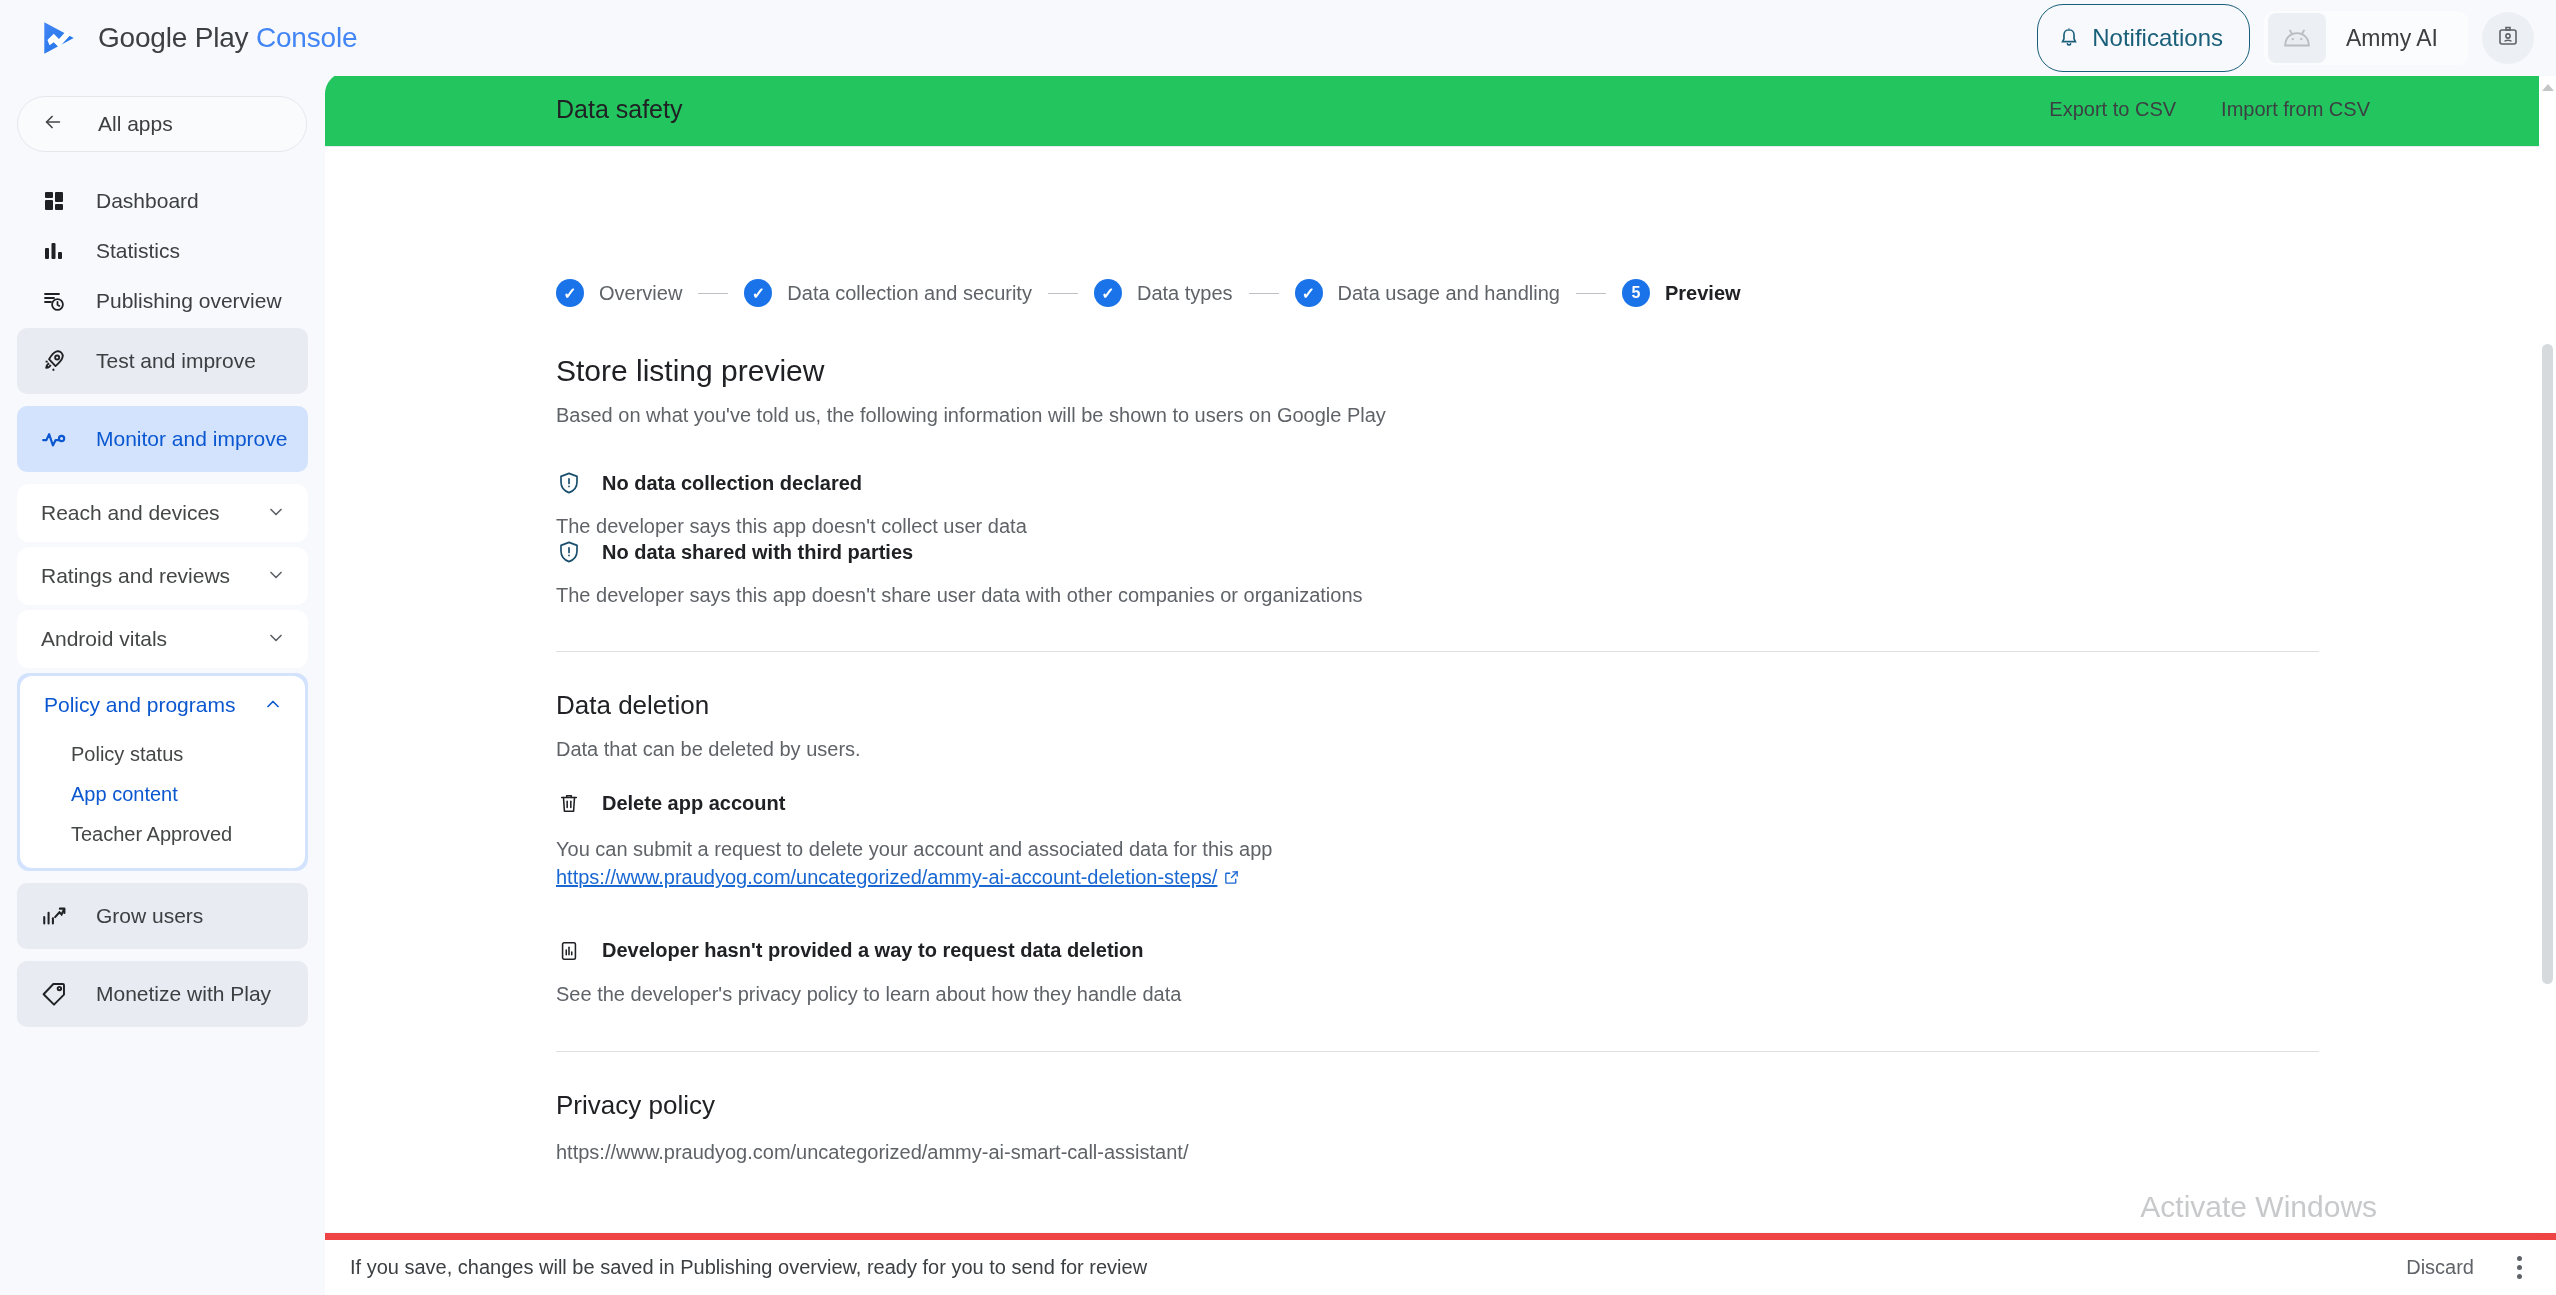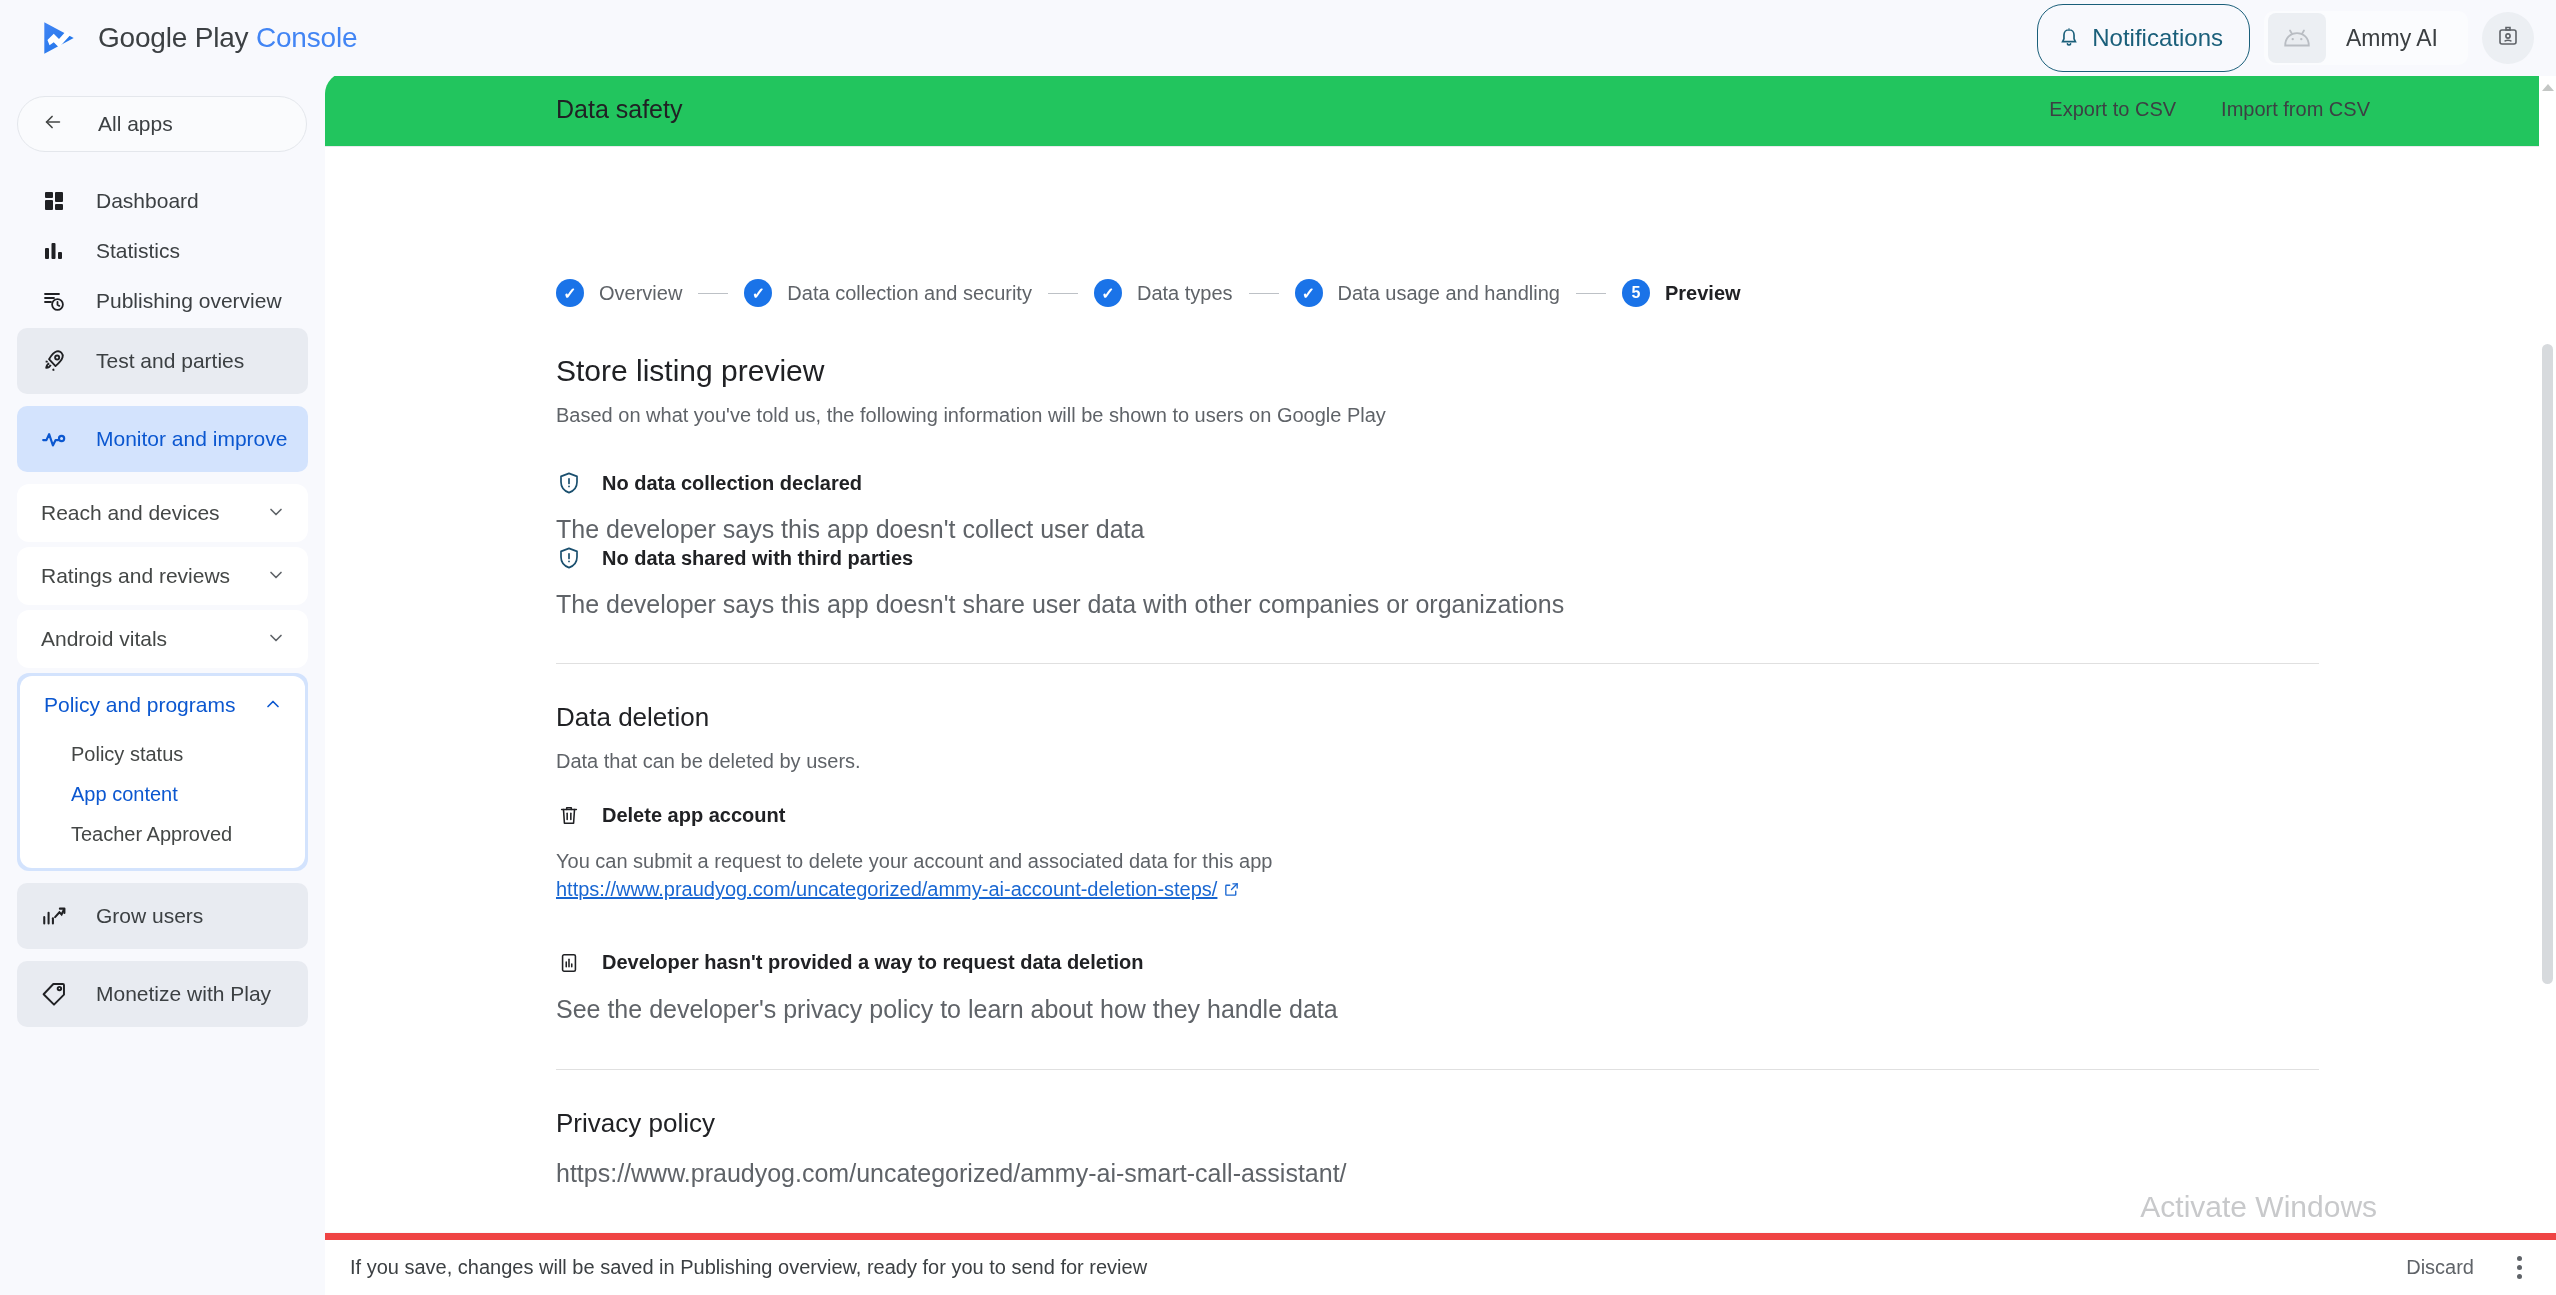--- a/index.html
+++ b/index.html
@@ -142,21 +142,21 @@
     width: 28px; height: 28px; border-radius: 50%; background: #1a73e8;
     display: flex; align-items: center; justify-content: center;
     color: #fff; font-size: 16px; font-weight: 700; flex: none;
   }
   .step-lbl { margin-left: 15px; font-size: 20px; color: #5f6368; white-space: nowrap; }
   .step.current .step-lbl { color: #202124; font-weight: 700; }
   .step-sep { width: 30px; height: 1px; background: #bdc1c6; margin: 0 16px; }
 
   .sec-title { margin-left: 231px; font-size: 30px; color: #202124; font-weight: 400; }
   .sec-sub { margin-left: 231px; font-size: 20px; color: #5f6368; }
-  .body-text { margin-left: 231px; font-size: 25px; color: #5f6368; }
+  .body-text { margin-left: 231px; font-size: 20px; color: #5f6368; }
   .item-row { display: flex; align-items: center; margin-left: 231px; }
   .item-ico { width: 26px; height: 28px; flex: none; display:flex; align-items:center; justify-content:center; }
   .item-lbl { margin-left: 20px; font-size: 20px; color: #202124; font-weight: 700; white-space: nowrap; }
   .divider { margin-left: 231px; width: 1763px; height: 1px; background: #e0e0e0; }
   a.inl { color: #1967d2; text-decoration: underline; }
   .para { margin-left: 231px; font-size: 20px; color: #5f6368; width: 950px; line-height: 1.42; }
 
   
   .watermark {
     position: absolute; right: 100px; bottom: 42px; text-align: left;
@@ -306,21 +306,21 @@
     <div class="nav-item block grey">
       <span class="nico">
         <svg viewBox="0 0 24 24" width="26" height="26" fill="none" stroke="#202124" stroke-width="1.7" stroke-linejoin="round">
           <path d="M14.5 3.2 c3.3-0.9 6.3 2.1 5.4 5.4 -0.9 3.3-6.5 8.1-6.5 8.1 L7.4 10.3 S11.2 4.1 14.5 3.2Z"></path>
           <circle cx="14.9" cy="8.8" r="1.9"></circle>
           <path d="M7.6 14.2 c-1.5 0.6-2.5 2-2.8 4.2 2.2-0.3 3.6-1.3 4.2-2.8"></path>
           <path d="M4.3 12.4 L6.2 12.9"></path>
             <path d="M11.2 19.2 L11.7 21.1"></path>
         </svg>
       </span>
-      <span class="nlbl">Test and parties</span>
+      <span class="nlbl">Test and improve</span>
     </div>
 
     <div class="nav-item block active">
       <span class="nico">
         <svg viewBox="0 0 24 24" width="26" height="26" fill="none" stroke="#0b57d0" stroke-width="2" stroke-linecap="round" stroke-linejoin="round">
           <path d="M2 13 L5 13 L7.5 7.5 L11 18 L13.5 13 L16 13"></path>
           <circle cx="19" cy="11.5" r="2.4"></circle>
         </svg>
       </span>
       <span class="nlbl">Monitor and improve</span>

